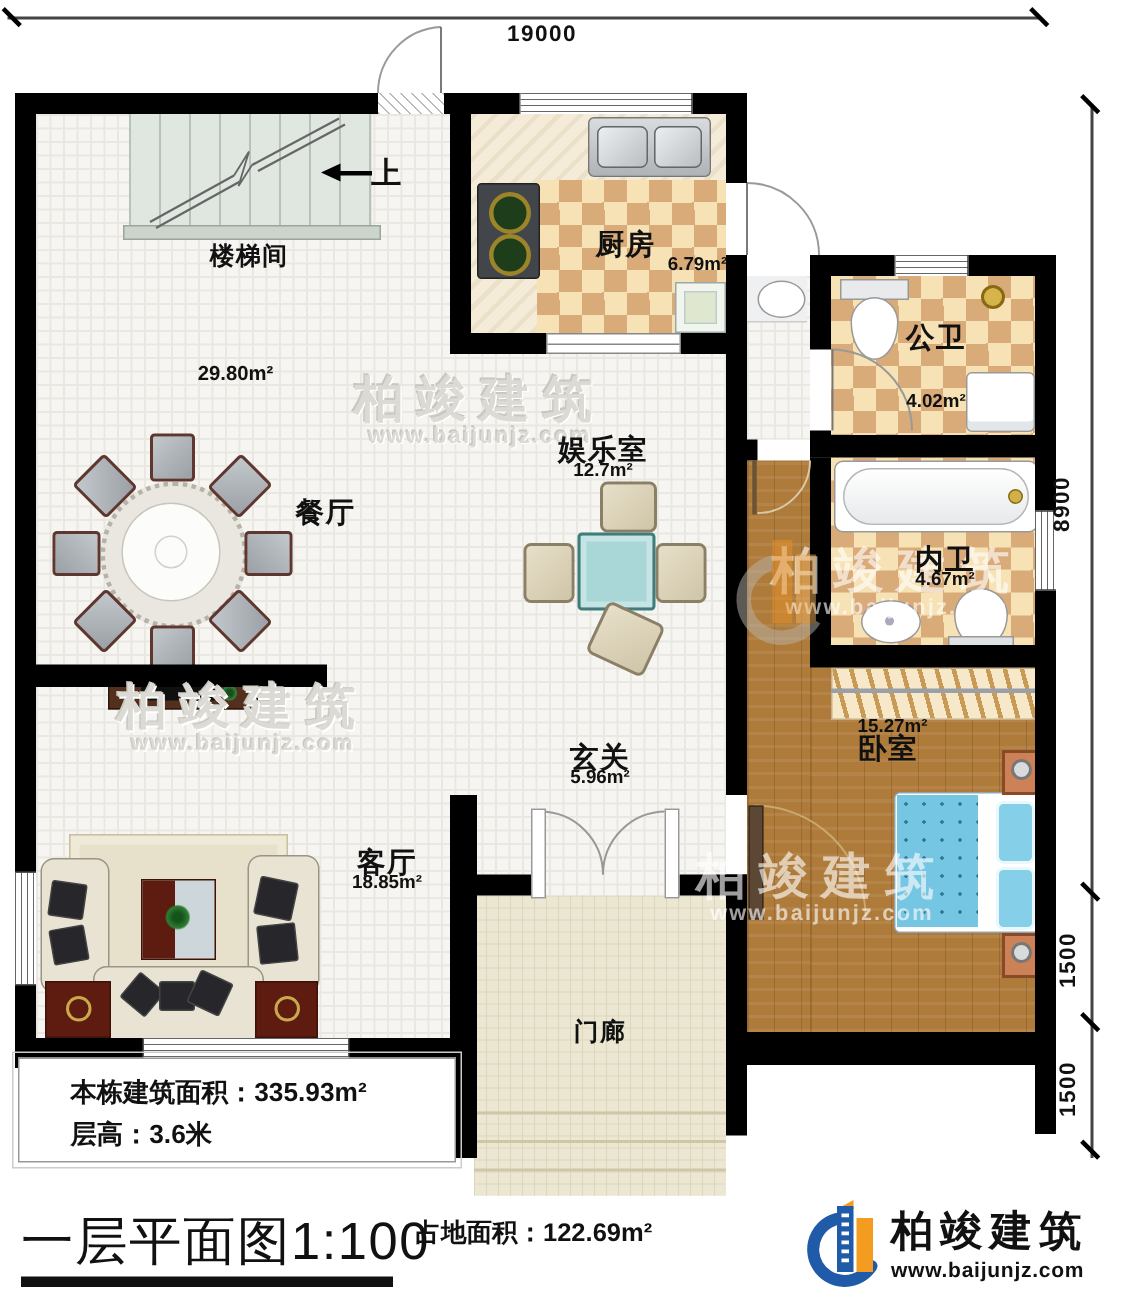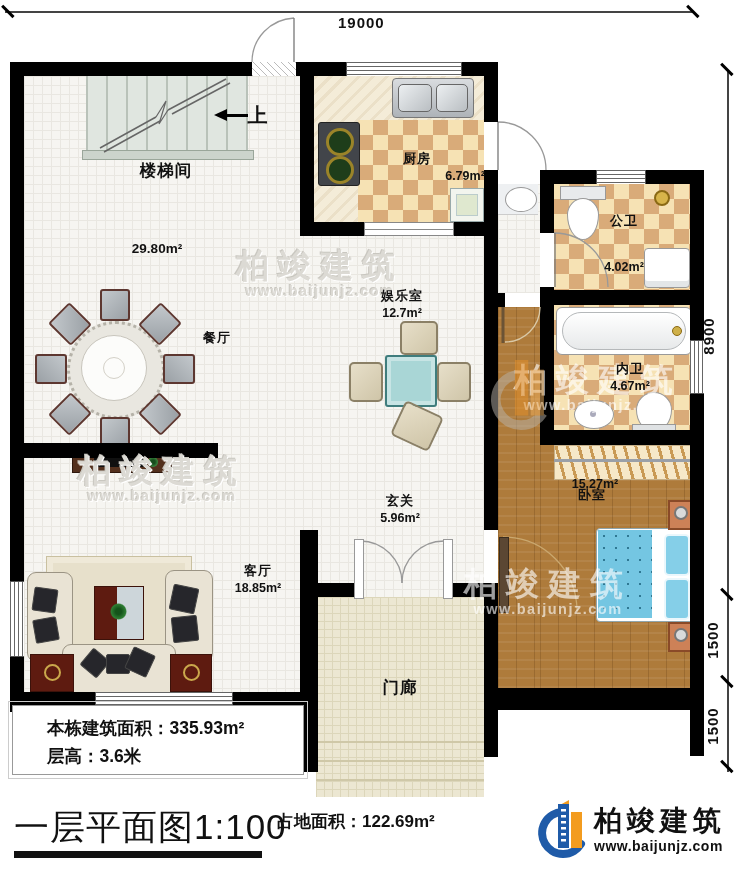--- a/index.html
+++ b/index.html
@@ -23,21 +23,21 @@
     background-image:repeating-linear-gradient(-45deg,rgba(180,150,100,.14) 0 3px,transparent 3px 10px);}
   .wall{position:absolute;background:#000;z-index:30;}
   .win-h{position:absolute;z-index:31;background:repeating-linear-gradient(to bottom,#666 0 1px,#fff 1px 4px);border-left:1px solid #555;border-right:1px solid #555;}
   .win-v{position:absolute;z-index:31;background:repeating-linear-gradient(to right,#666 0 1px,#fff 1px 4px);border-top:1px solid #555;border-bottom:1px solid #555;}
   .gap{position:absolute;background:#fff;z-index:30;}
   .hatch{position:absolute;z-index:31;background:#fff;
     background-image:repeating-linear-gradient(45deg,#bbb 0 1px,transparent 1px 5px);}
   .slider{position:absolute;z-index:31;background:#fff;border:1px solid #888;}
   .slider:before{content:"";position:absolute;left:0;right:0;top:50%;height:1px;background:#888;}
   
-  .rlabel{position:absolute;z-index:50;transform:translateX(-50%);font-weight:bold;font-size:13px;white-space:nowrap;letter-spacing:1px;}
+  .rlabel{position:absolute;z-index:50;transform:translateX(-50%);font-weight:bold;font-size:19px;white-space:nowrap;letter-spacing:1px;}
   .rarea{position:absolute;z-index:50;transform:translateX(-50%);font-weight:bold;font-size:12.5px;white-space:nowrap;}
   
   .f{position:absolute;z-index:10;}
   .sofa{position:absolute;z-index:10;background:#e9e3d4;border:1.5px solid #9b9484;border-radius:9px;}
   .pillow{position:absolute;z-index:11;background:#26262b;border:1px solid #444;border-radius:2px;}
   .dchair{position:absolute;z-index:10;width:26px;height:28px;background:linear-gradient(135deg,#c3c8cc,#9aa0a5);border:2px solid #5d3730;border-radius:3px;}
   .echair{position:absolute;z-index:10;background:linear-gradient(135deg,#e7dfc9,#cfc5a8);border:2px solid #8b8066;border-radius:5px;}
   .redtbl{position:absolute;z-index:10;background:#5e1b10;border:1px solid #3c120a;}
   .goldring{position:absolute;border:2px solid #caa84c;border-radius:50%;}
   .white-fix{position:absolute;background:#fff;border:1px solid #999;}

